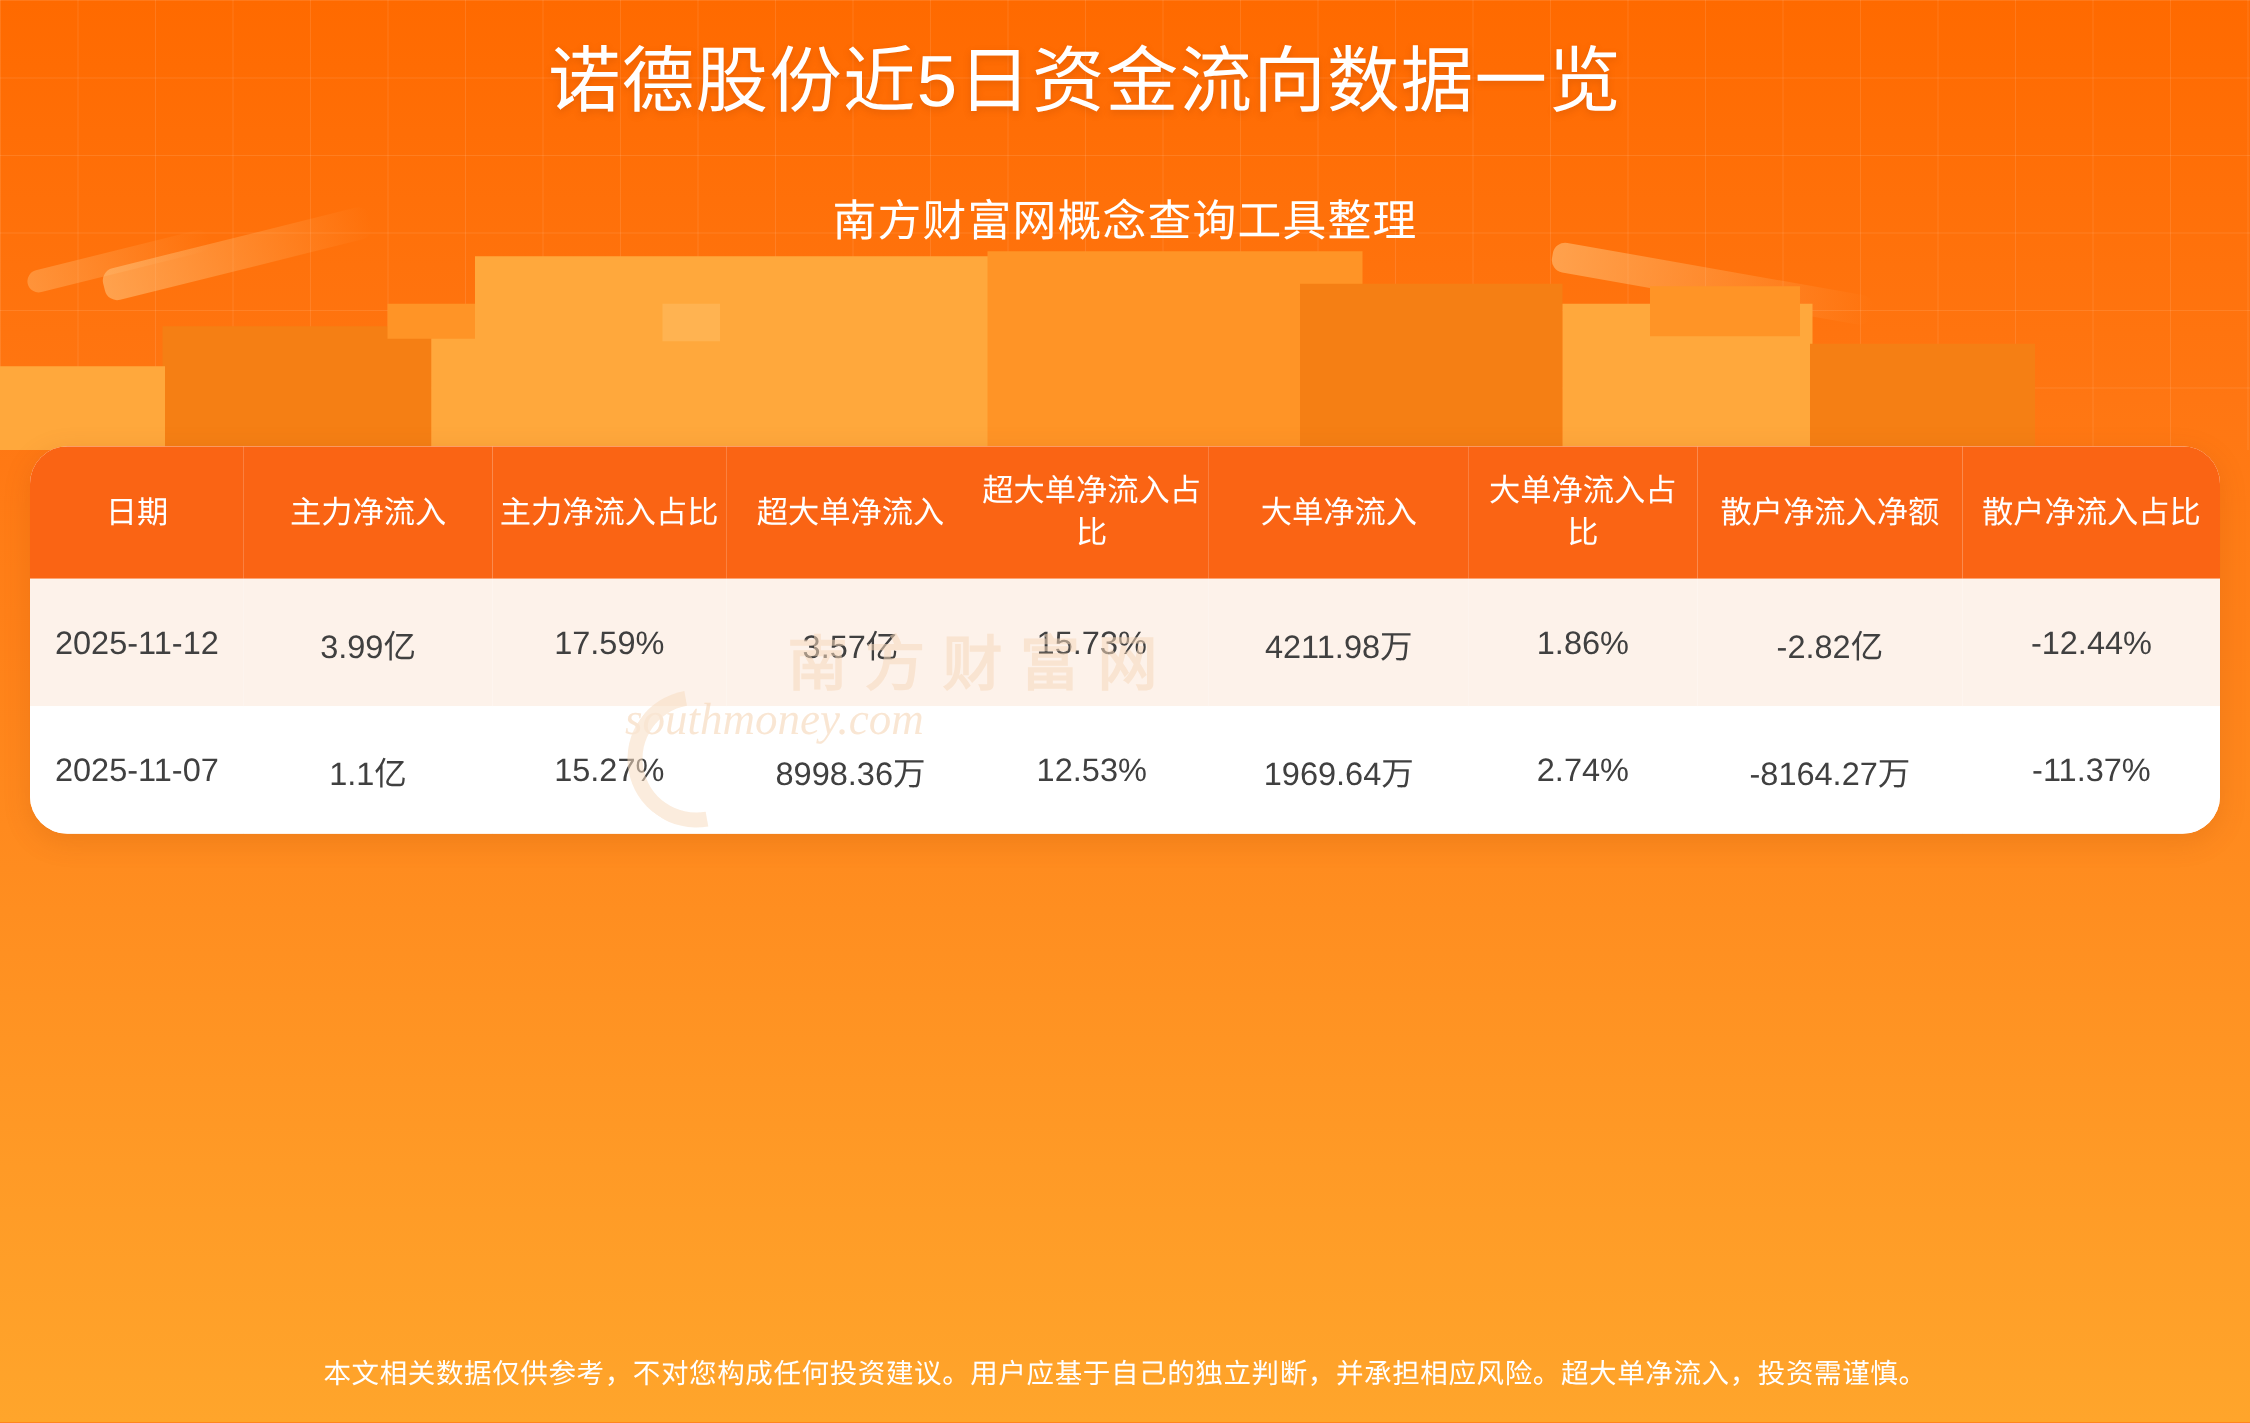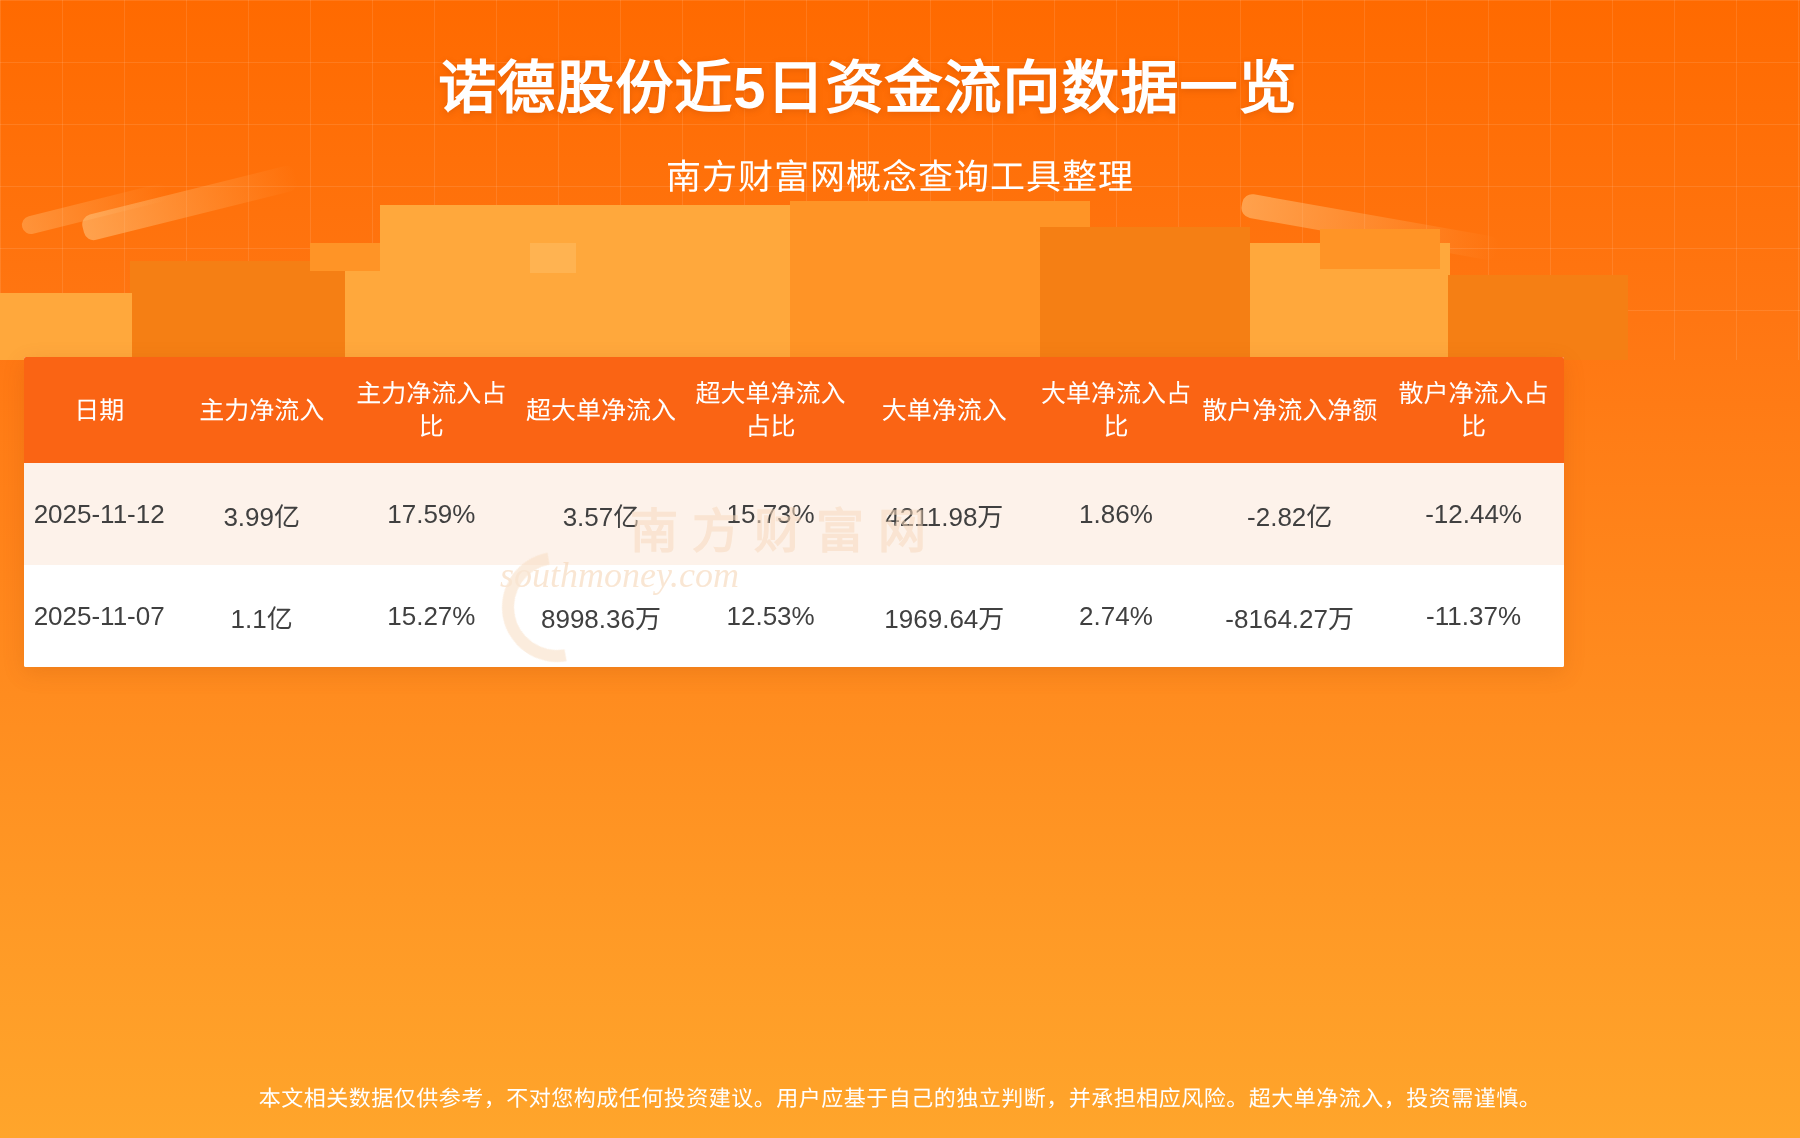--- a/index.html
+++ b/index.html
@@ -58,26 +58,26 @@
     position: absolute;
     background: linear-gradient(90deg, rgba(255,200,130,0.55), rgba(255,200,130,0));
     transform: rotate(-14deg);
     border-radius: 10px;
     pointer-events: none;
   }
 
   .hero-title {
     position: absolute;
     left: 0;
-    top: 56px;
+    top: 34px;
     width: 1736px;
     text-align: center;
     color: #ffffff;
     font-size: 58px;
-    font-weight: bold;
+    font-weight: normal;
     letter-spacing: 1px;
     line-height: 1.1;
     text-shadow: 0 2px 6px rgba(160,60,0,0.25);
   }
   .hero-sub {
     position: absolute;
     left: 0;
     top: 148px;
     width: 1800px;
     text-align: center;
@@ -85,23 +85,23 @@
     font-size: 35px;
     font-weight: normal;
     letter-spacing: 1px;
   }
 
   
   .card {
     position: absolute;
     left: 24px;
     top: 357px;
-    width: 1540px;
+    width: 1752px;
     background: #ffffff;
-    border-radius: 2px;
+    border-radius: 30px;
     overflow: hidden;
     box-shadow: 0 6px 22px rgba(150,60,0,0.16);
   }
 
   table.fund {
     width: 100%;
     border-collapse: collapse;
     table-layout: fixed;
   }
 

